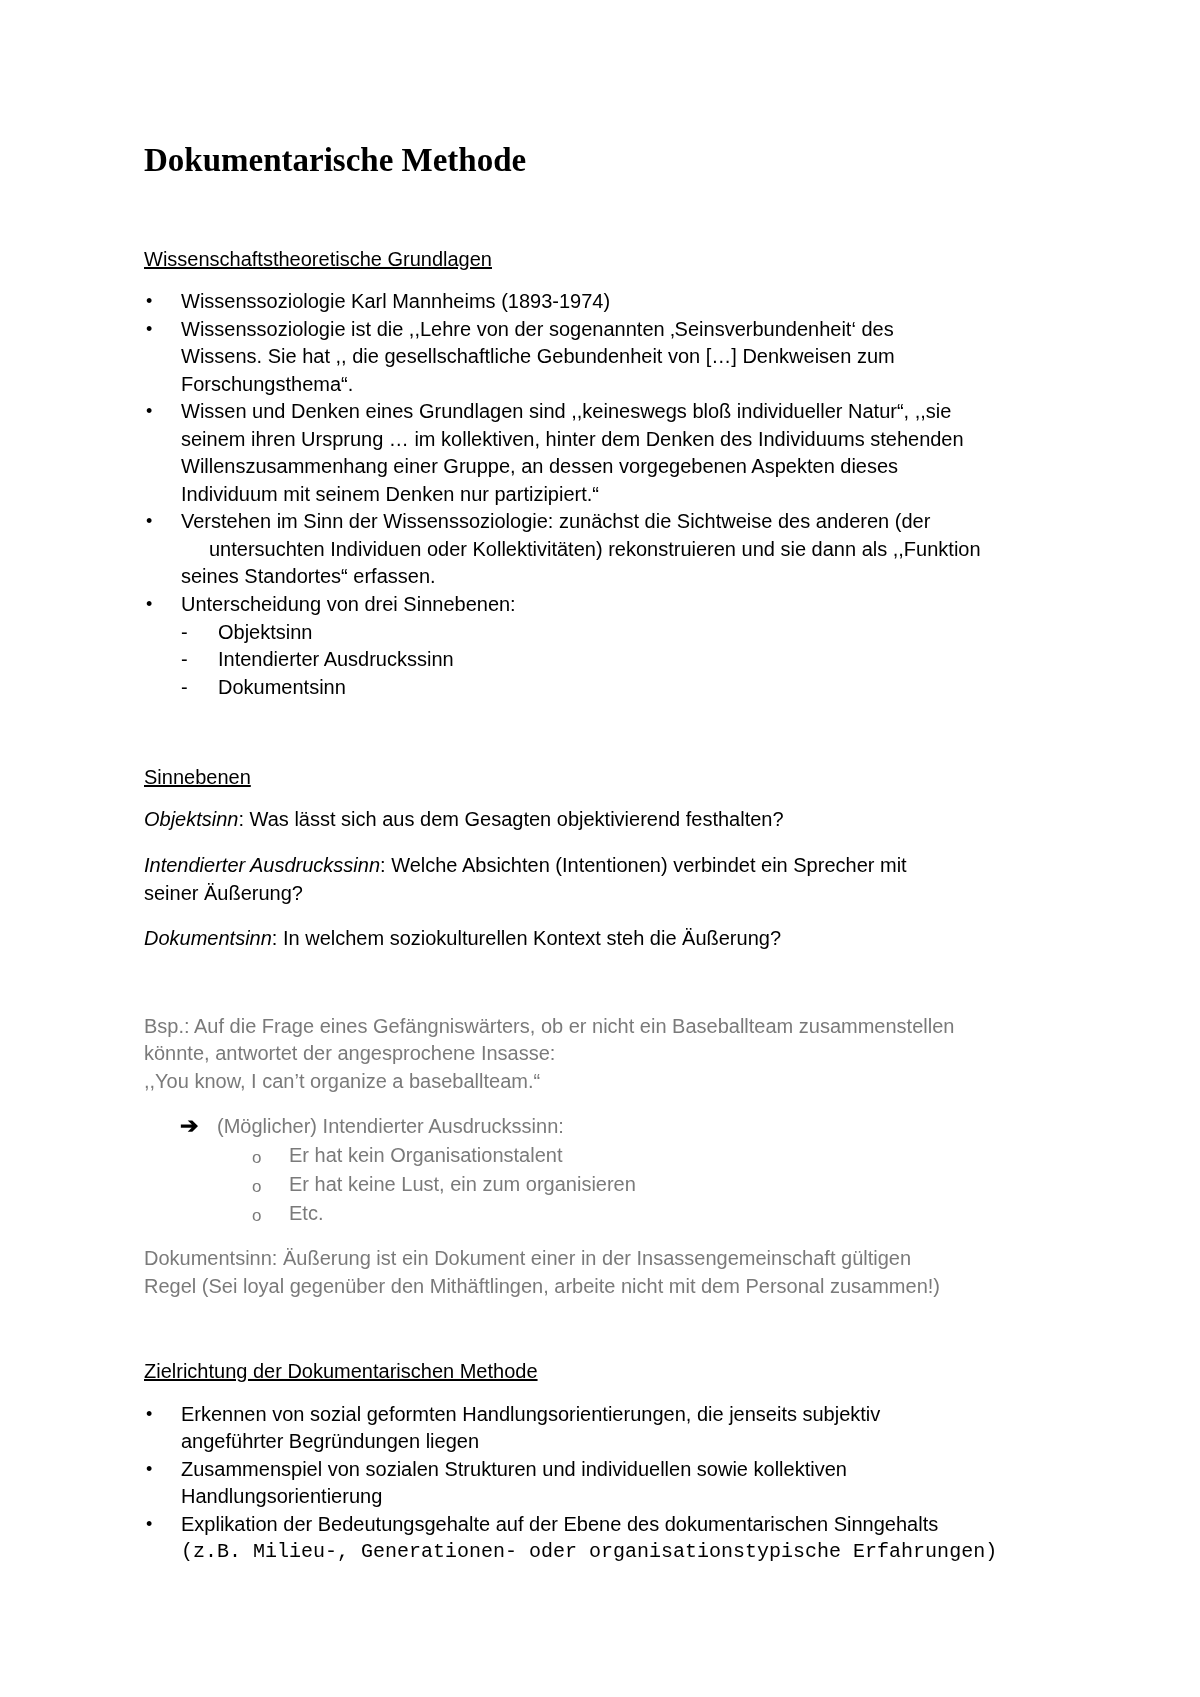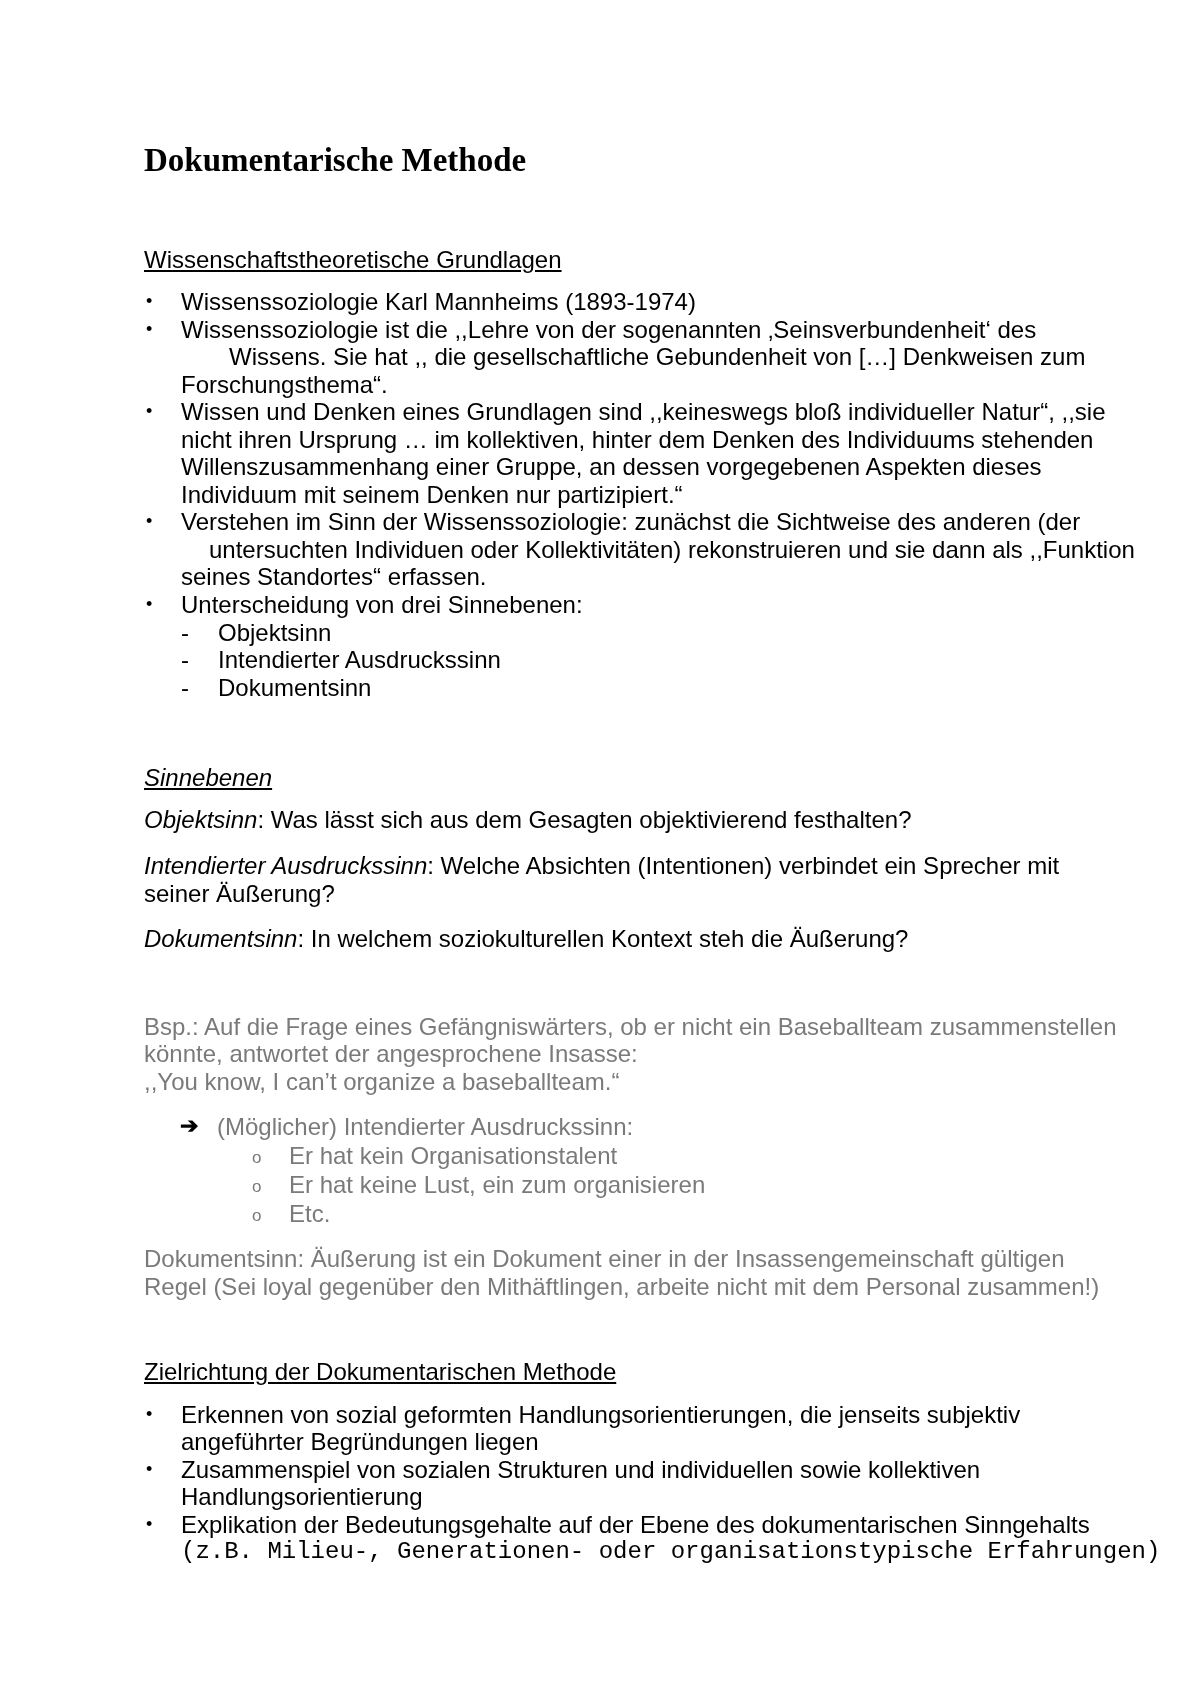--- a/index.html
+++ b/index.html
@@ -3,21 +3,21 @@
   <meta charset="utf-8">
   <style>
     html, body { margin: 0; padding: 0; background: #ffffff; }
     body { width: 1200px; height: 1697px; position: relative; overflow: hidden; }
     .page { position: absolute; left: 0; top: 0; width: 996px; height: 1697px; background: #fff; }
     .title {
       position: absolute; left: 144px; top: 140px;
       font-family: "Liberation Serif", serif; font-weight: bold; font-size: 33px;
       color: #000; margin: 0; line-height: 40px; white-space: nowrap;
     }
-    .t { font-family: "Liberation Sans", sans-serif; font-size: 24px; line-height: 27.5px; color: #000; }
+    .t { font-family: "Liberation Sans", sans-serif; font-size: 20px; line-height: 27.5px; color: #000; }
     .heading { position: absolute; left: 144px; text-decoration: underline; white-space: nowrap; }
     .line { position: absolute; white-space: nowrap; }
     .bullet { position: absolute; left: 146px; font-size: 18px; }
     .dash { position: absolute; left: 181px; }
     .circ { position: absolute; left: 252px; font-size: 17px; }
     .arrow { position: absolute; left: 180px; font-size: 22px; font-weight: bold; color: #000; }
     .gray { color: #7a7a7a; }
     .it { font-style: italic; }
   </style>
 </head>
@@ -28,46 +28,46 @@
   <h1 class="title">Dokumentarische Methode</h1>
 
   <div class="t heading" style="top:246px;">Wissenschaftstheoretische Grundlagen</div>
 
   <div>
     <span class="t bullet" style="top:288px;">•</span>
     <div class="t line" style="left:181px; top:288px;">Wissenssoziologie Karl Mannheims (1893-1974)</div>
 
     <span class="t bullet" style="top:316px;">•</span>
     <div class="t line" style="left:181px; top:316px;">Wissenssoziologie ist die ,,Lehre von der sogenannten ‚Seinsverbundenheit‘ des</div>
-    <div class="t line" style="left:181px; top:343px;margin-left:48px;">Wissens. Sie hat ,, die gesellschaftliche Gebundenheit von […] Denkweisen zum</div>
+    <div class="t line" style="left:181px; top:343px;">Wissens. Sie hat ,, die gesellschaftliche Gebundenheit von […] Denkweisen zum</div>
     <div class="t line" style="left:181px; top:371px;">Forschungsthema“.</div>
 
     <span class="t bullet" style="top:398px;">•</span>
     <div class="t line" style="left:181px; top:398px;">Wissen und Denken eines Grundlagen sind ,,keineswegs bloß individueller Natur“, ,,sie</div>
-    <div class="t line" style="left:181px; top:426px;">nicht ihren Ursprung … im kollektiven, hinter dem Denken des Individuums stehenden</div>
+    <div class="t line" style="left:181px; top:426px;">seinem ihren Ursprung … im kollektiven, hinter dem Denken des Individuums stehenden</div>
     <div class="t line" style="left:181px; top:453px;">Willenszusammenhang einer Gruppe, an dessen vorgegebenen Aspekten dieses</div>
     <div class="t line" style="left:181px; top:481px;">Individuum mit seinem Denken nur partizipiert.“</div>
 
     <span class="t bullet" style="top:508px;">•</span>
     <div class="t line" style="left:181px; top:508px;">Verstehen im Sinn der Wissenssoziologie: zunächst die Sichtweise des anderen (der</div>
     <div class="t line" style="left:181px; top:536px;margin-left:28px;">untersuchten Individuen oder Kollektivitäten) rekonstruieren und sie dann als ,,Funktion</div>
     <div class="t line" style="left:181px; top:563px;">seines Standortes“ erfassen.</div>
 
     <span class="t bullet" style="top:591px;">•</span>
     <div class="t line" style="left:181px; top:591px;">Unterscheidung von drei Sinnebenen:</div>
 
     <span class="t dash" style="top:619px;">-</span>
     <div class="t line" style="left:218px; top:619px;">Objektsinn</div>
     <span class="t dash" style="top:646px;">-</span>
     <div class="t line" style="left:218px; top:646px;">Intendierter Ausdruckssinn</div>
     <span class="t dash" style="top:674px;">-</span>
     <div class="t line" style="left:218px; top:674px;">Dokumentsinn</div>
   </div>
 
-  <div class="t heading" style="top:764px;font-style:italic;">Sinnebenen</div>
+  <div class="t heading" style="top:764px;">Sinnebenen</div>
 
   <div class="t line" style="left:144px; top:852px;">
     <span class="it">Intendierter Ausdruckssinn</span><span>: Welche Absichten (Intentionen) verbindet ein Sprecher mit</span>
   </div>
 
   <div class="t line" style="left:144px; top:806px;">
     <span class="it">Objektsinn</span><span>: Was lässt sich aus dem Gesagten objektivierend festhalten?</span>
   </div>
   <div class="t line" style="left:144px; top:880px;">seiner Äußerung?</div>
 

